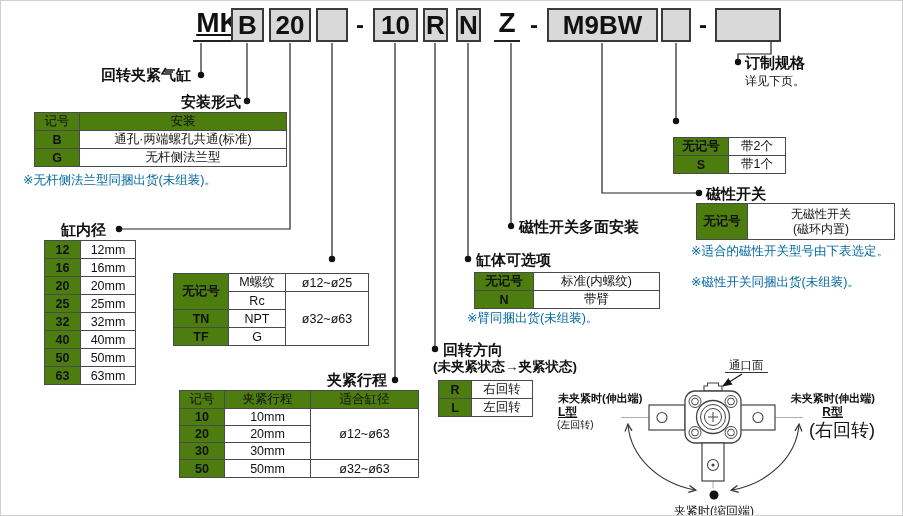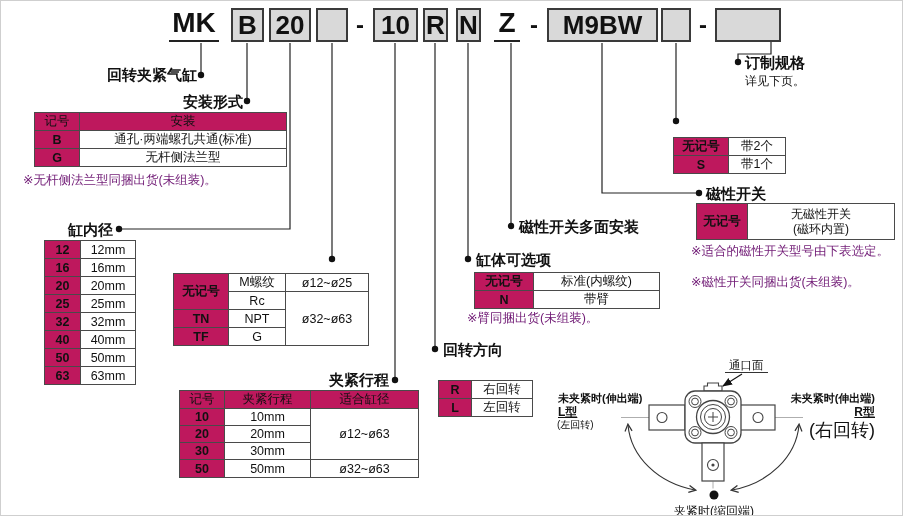--- a/index.html
+++ b/index.html
@@ -11,29 +11,29 @@
   .codebox{position:absolute;top:7px;height:34px;box-sizing:border-box;border:2px solid #3a3a3a;
            background:#d9d9d9;display:flex;align-items:center;justify-content:center;
            font-weight:bold;font-size:26px;letter-spacing:0;}
   .codetext{position:absolute;top:5px;height:36px;display:flex;align-items:center;justify-content:center;
             font-weight:bold;font-size:28px;border-bottom:2px solid #222;box-sizing:border-box;}
   .codedash{position:absolute;top:7px;height:34px;display:flex;align-items:center;justify-content:center;
             font-weight:bold;font-size:24px;}
 
   
   .lbl{position:absolute;font-weight:bold;font-size:15px;white-space:nowrap;}
-  .lbl.r{text-align:right;}
+  .lbl.r{text-align:left;}
   .sub{position:absolute;font-size:12px;white-space:nowrap;}
-  .note{position:absolute;font-size:12.5px;line-height:1.18;color:#701a75;}
+  .note{position:absolute;font-size:12.5px;line-height:1.18;color:#0369a1;}
 
   
   table.tbl{position:absolute;border-collapse:collapse;background:#fff;}
   .tbl td{border:1px solid #4a4a4a;text-align:center;vertical-align:middle;
           font-size:12.5px;padding:0 4px;white-space:nowrap;}
-  .tbl .g{background:#be185d;}
+  .tbl .g{background:#4d7c0f;}
   .tbl .c{font-weight:bold;}
   .tbl .two{line-height:1.2;font-size:12px;}
 
   
   .diag{position:absolute;white-space:nowrap;}
   .u{text-decoration:underline;text-align:center;}
 </style>
 </head>
 <body>
 
@@ -112,40 +112,41 @@
 
       <circle cx="713" cy="494" r="4.5" fill="#111"></circle>
 
       <path d="M627,424 A85,72 0 0 0 694,489" stroke="#333" stroke-width="1.1" fill="none" marker-start="url(#ah)" marker-end="url(#ah)"></path>
       <path d="M798,424 A85,72 0 0 1 731,489" stroke="#333" stroke-width="1.1" fill="none" marker-start="url(#ah)" marker-end="url(#ah)"></path>
 
       <line x1="741" y1="373" x2="722" y2="385" stroke="#111" stroke-width="1.1" marker-end="url(#ahf)"></line>
     </g>
   </svg>
 
-  <div class="codetext" style="left:168px;width:50px;">MK</div>
+  <div class="codetext" style="left:192px;width:50px;text-decoration:underline;">MK</div>
   <div class="codebox" style="left:230px;width:33px;">B</div>
   <div class="codebox" style="left:268px;width:42px;">20</div>
   <div class="codebox" style="left:315px;width:32px;"></div>
   <div class="codedash" style="left:349px;width:20px;">-</div>
   <div class="codebox" style="left:372px;width:45px;">10</div>
   <div class="codebox" style="left:422px;width:25px;">R</div>
   <div class="codebox" style="left:455px;width:25px;">N</div>
   <div class="codetext" style="left:493px;width:26px;">Z</div>
   <div class="codedash" style="left:524px;width:18px;">-</div>
   <div class="codebox" style="left:546px;width:111px;">M9BW</div>
   <div class="codebox" style="left:660px;width:30px;"></div>
   <div class="codedash" style="left:693px;width:18px;">-</div>
   <div class="codebox" style="left:714px;width:66px;"></div>
 
   <div class="lbl r" style="left:100px;top:65px;width:96px;">回转夹紧气缸</div>
   <div class="lbl r" style="left:180px;top:92px;width:62px;">安装形式</div>
   <div class="lbl r" style="left:60px;top:220px;width:52px;">缸内径</div>
   <div class="lbl r" style="left:326px;top:370px;width:62px;">夹紧行程</div>
   <div class="lbl" style="left:442px;top:340px;">回转方向</div>
+  <div class="lbl" style="left:432px;top:357px;font-size:13.5px;">(未夹紧状态→夹紧状态)</div>
   <div class="lbl" style="left:475px;top:250px;">缸体可选项</div>
   <div class="lbl" style="left:518px;top:217px;">磁性开关多面安装</div>
   <div class="lbl" style="left:682px;top:112px;margin-top:43px;">磁性开关个数</div>
   <div class="lbl" style="left:705px;top:184px;">磁性开关</div>
   <div class="lbl" style="left:744px;top:53px;">订制规格</div>
   <div class="sub" style="left:744px;top:72px;">详见下页。</div>
 
   <table class="tbl" style="left:33px;top:111px;">
     <tbody>
         <tr style="height:18px;">
@@ -305,17 +306,17 @@
   <div class="note" style="left:690px;top:243px;width:202px;">※适合的磁性开关型号由下表选定。</div>
   <div class="note" style="left:690px;top:274px;width:210px;">※磁性开关同捆出货(未组装)。</div>
 
   <div class="diag" style="left:724px;top:357px;font-size:11.5px;">
     <span class="u" style="padding:0 4px 1px 4px;border-bottom:1px solid #333;text-decoration:none;">通口面</span>
   </div>
   <div class="diag" style="left:557px;top:390px;font-size:11px;font-weight:bold;">未夹紧时(伸出端)</div>
   <div class="diag u" style="left:557px;top:403px;font-size:12px;font-weight:bold;">L型</div>
   <div class="diag" style="left:556px;top:417px;font-size:10px;">(左回转)</div>
   <div class="diag" style="left:776px;top:390px;width:98px;text-align:right;font-size:11px;font-weight:bold;">未夹紧时(伸出端)</div>
-  <div class="diag" style="left:776px;top:403px;width:98px;text-align:right;font-size:12px;font-weight:bold;"><span class="u">R型</span></div>
+  <div class="diag" style="left:744px;top:403px;width:98px;text-align:right;font-size:12px;font-weight:bold;"><span class="u">R型</span></div>
   <div class="diag" style="left:776px;top:417px;width:98px;text-align:right;font-size:18px;">(右回转)</div>
   <div class="diag" style="left:653px;top:502px;width:120px;text-align:center;font-size:12px;">夹紧时(缩回端)</div>
 
 </div>
 
 </body></html>

